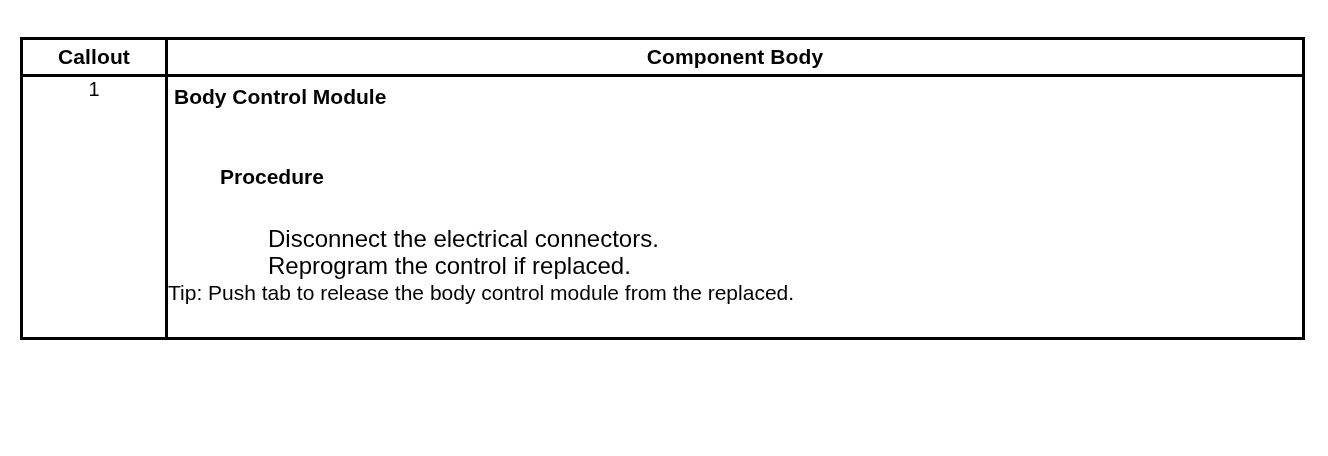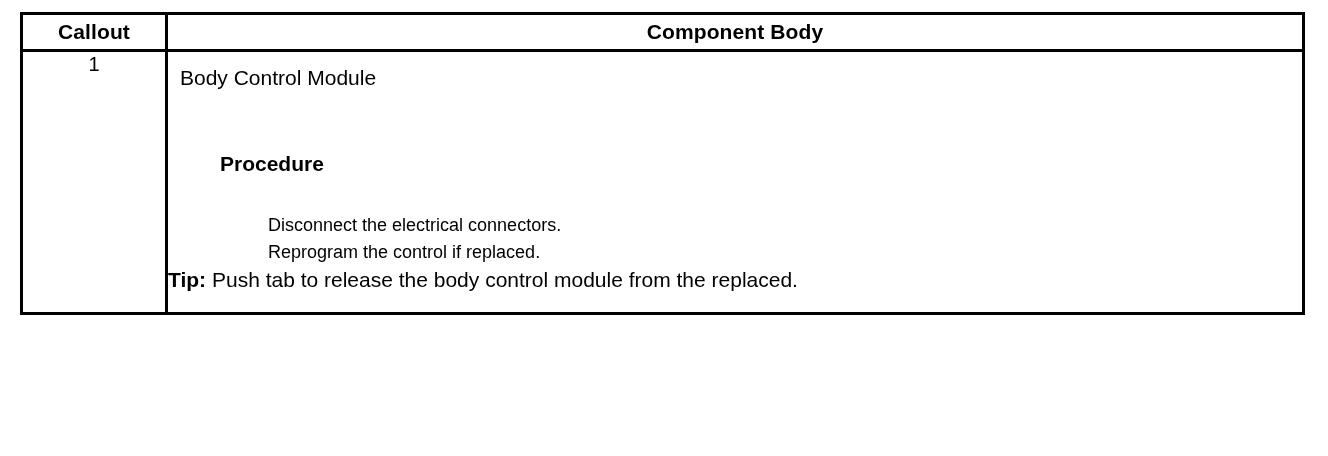--- a/index.html
+++ b/index.html
@@ -19,21 +19,21 @@
     position: relative;
     width: 1328px;
     height: 456px;
     background: #ffffff;
   }
 
   
   .svc-table {
     position: absolute;
     left: 20px;
-    top: 12px;
+    top: 37px;
     width: 1282px;          
     border-collapse: collapse;
     table-layout: fixed;
     background: #ffffff;
   }
 
   .svc-table td, .svc-table th {
     border: 3px solid #000000;
     padding: 0;
     vertical-align: top;
@@ -93,54 +93,54 @@
     font-weight: normal;
   }
 
   .comp-cell {
     padding: 4px 0 6px 8px;
     position: relative;
   }
 
   .comp-title {
     font-size: 21px;
-    font-weight: normal;
+    font-weight: bold;
     line-height: 28px;
-    margin: 12px;
+    margin: 6px;
     white-space: nowrap;
   }
 
   .spacer-a { height: 46px; }
   .spacer-b { height: 34px; }
 
   .proc-head {
     font-size: 21px;
     font-weight: bold;
     line-height: 28px;
     margin: 0 0 0 52px;
     white-space: nowrap;
   }
 
   .step-line {
-    font-size: 18px;
+    font-size: 24px;
     font-weight: normal;
     line-height: 27px;
     margin: 0 0 0 100px;
     white-space: nowrap;
   }
 
   .tip-line {
     font-size: 21px;
     font-weight: normal;
     line-height: 27px;
     margin: 0;
     white-space: nowrap;
   }
   .tip-label {
-    font-weight: bold;
+    font-weight: normal;
   }
   .tip-body {
     font-weight: normal;
   }
 </style>
 </head>
 <body>
 
 <div id="doc-root">
 

